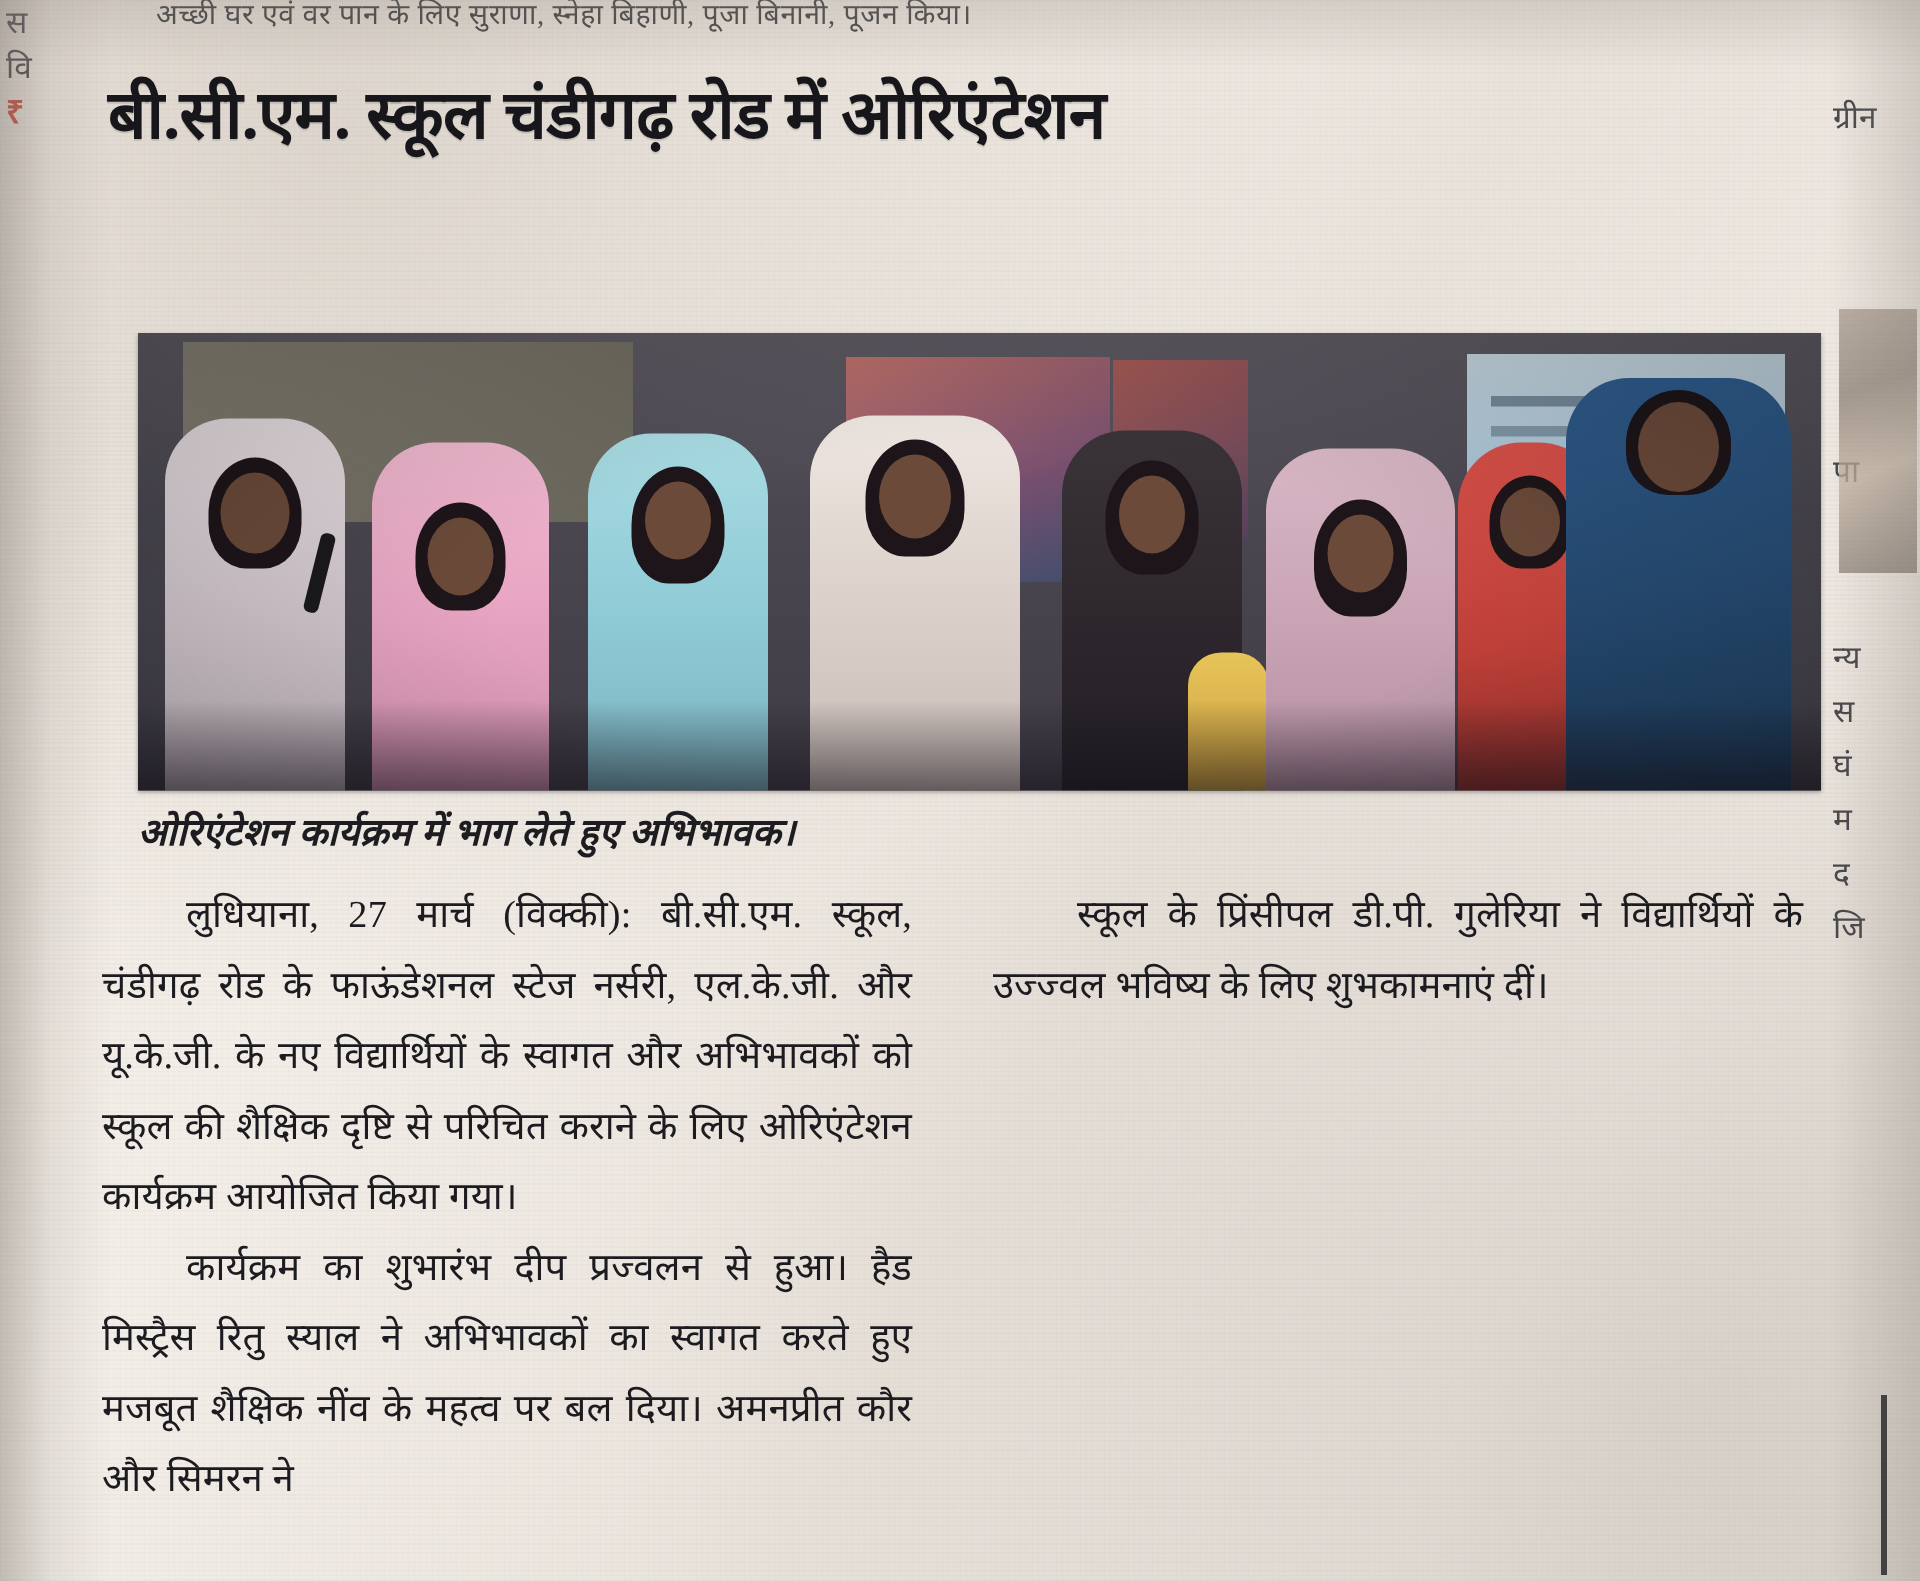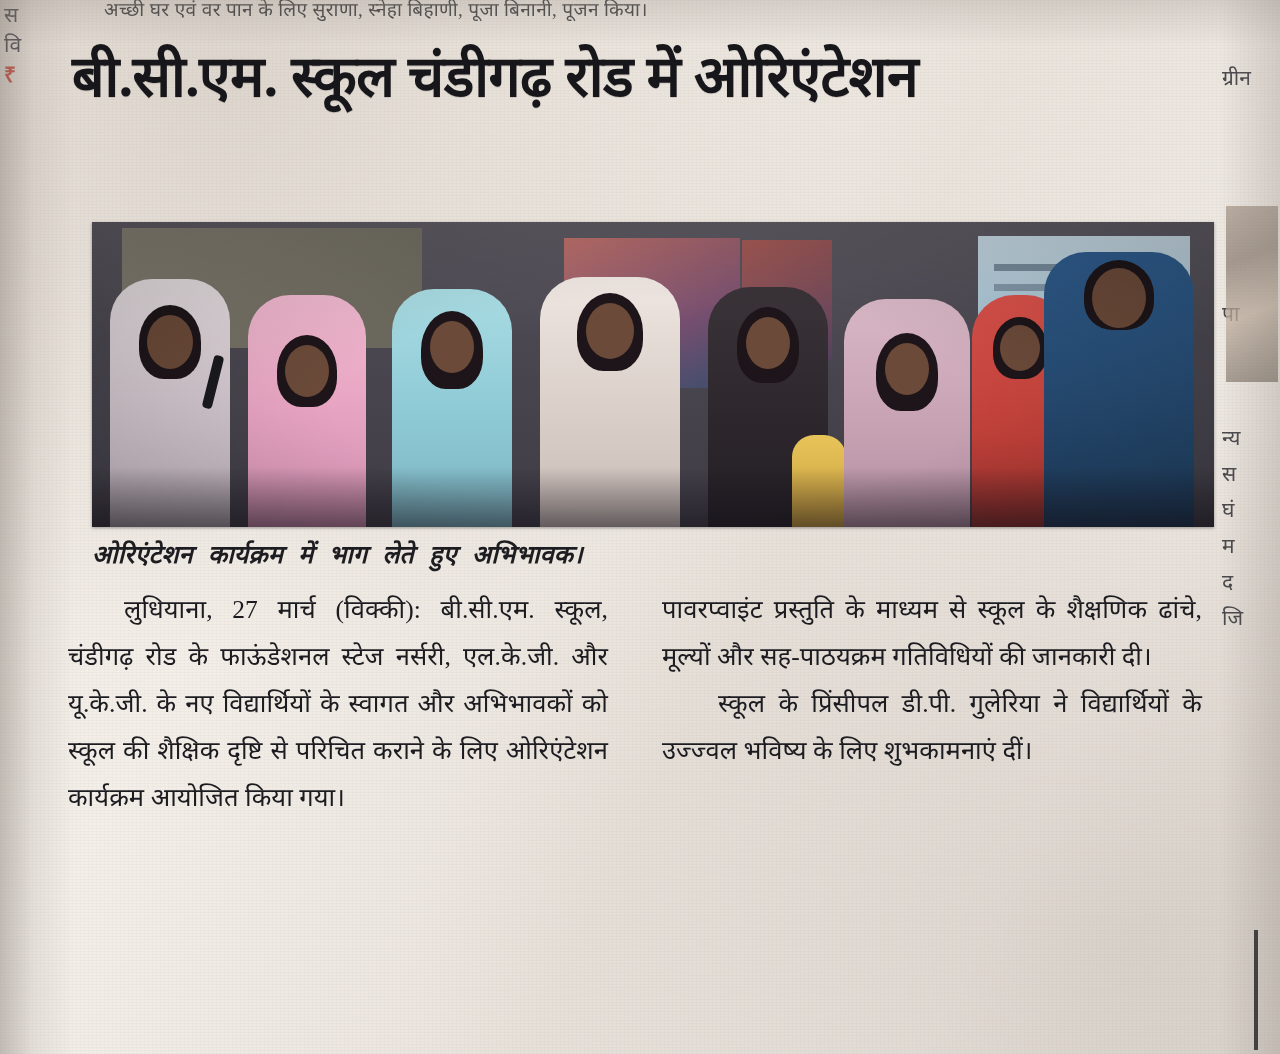--- a/index.html
+++ b/index.html
@@ -112,21 +112,21 @@
   
   .headline {
     position: absolute;
     left: 72px; top: 44px;
     width: 1140px;
   }
   .headline .hl-line {
     font-family: "Liberation Serif", serif;
     font-weight: bold;
     color: #17171b;
-    font-size: 57px;
+    font-size: 45px;
     line-height: 66px;
     letter-spacing: -0.5px;
     white-space: nowrap;
     text-shadow: 0 1px 0 rgba(0,0,0,0.12);
   }
   .headline .hl-line.l2 { padding-left: 6px; }
   .hl-red {
     color: #e8413c;
     font-weight: bold;
     text-shadow: 0 1px 0 rgba(0,0,0,0.18);
@@ -236,21 +236,21 @@
     position: absolute; inset: 0;
     backdrop-filter: none;
     background: radial-gradient(ellipse at 50% 60%, rgba(0,0,0,0) 40%, rgba(0,0,0,0.22) 100%);
   }
 
   
   .caption {
     position: absolute;
     left: 92px; top: 536px;
     width: 1000px;
-    font-family: Liberation Mono, monospace;
+    font-family: Liberation Serif, serif;
     font-style: italic;
     font-weight: bold;
     font-size: 25px;
     color: #1d1d21;
     letter-spacing: 0.2px;
   }
 
   
   .cols {
     position: absolute;
@@ -344,23 +344,23 @@
 
     <div class="floorlight"></div>
     <div class="photo-blur"></div>
   </div>
 
   <div class="caption">ओरिएंटेशन कार्यक्रम में भाग लेते हुए अभिभावक।</div>
 
   <div class="cols">
     <div class="col">
       <p class="indent">लुधियाना, 27 मार्च (विक्की): बी.सी.एम. स्कूल, चंडीगढ़ रोड के फाऊंडेशनल स्टेज नर्सरी, एल.के.जी. और यू.के.जी. के नए विद्यार्थियों के स्वागत और अभिभावकों को स्कूल की शैक्षिक दृष्टि से परिचित कराने के लिए ओरिएंटेशन कार्यक्रम आयोजित किया गया।</p>
+      <p class="indent">कार्यक्रम का शुभारंभ दीप प्रज्वलन से हुआ। हैड मिस्ट्रैस रितु स्याल ने अभिभावकों का स्वागत करते हुए मजबूत शैक्षिक नींव के महत्व पर बल दिया। अमनप्रीत कौर और सिमरन ने</p>
     </div>
     <div class="col">
-      <p>पावरप्वाइंट प्रस्तुति के माध्यम से स्कूल के शैक्षणिक ढांचे, मूल्यों और सह-पाठयक्रम गतिविधियों की जानकारी दी।</p>
       <p class="indent">स्कूल के प्रिंसीपल डी.पी. गुलेरिया ने विद्यार्थियों के उज्ज्वल भविष्य के लिए शुभकामनाएं दीं।</p>
     </div>
   </div>
 
   <div class="right-col">
     <div>ग्रीन</div>
     <div class="right-thumb"></div>
     <div style="margin-top:200px;">पा</div>
     <div style="margin-top:88px;">न्य</div>
     <div>स</div>

